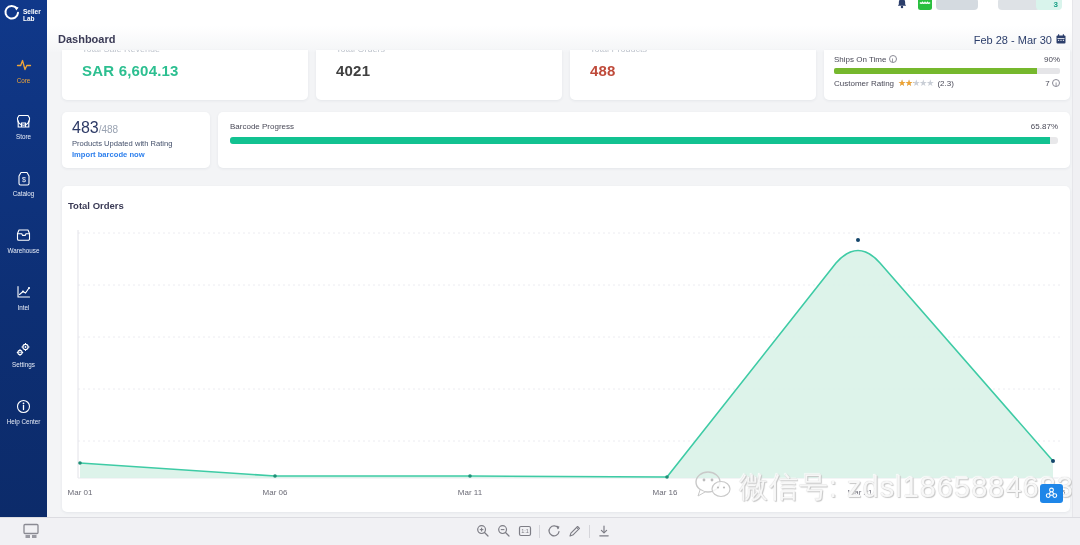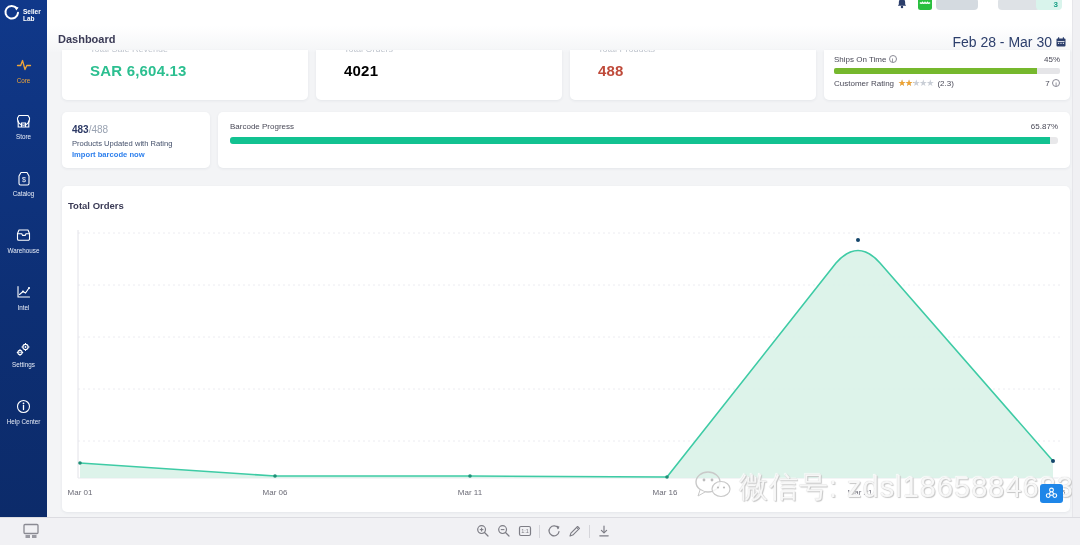--- a/index.html
+++ b/index.html
@@ -19,40 +19,40 @@
   .nav-item.active .nv-label { color:#f0a638; }
   
   .topbar { position:absolute; left:47px; top:0; width:1025px; height:26px; background:#ffffff; z-index:5; }
   .chip { position:absolute; top:-2px; height:12px; border-radius:4px; background:#ccd3da; opacity:.85; }
   .badge-count { position:absolute; top:-3px; right:10px; width:26px; height:13px; border-radius:4px;
     background:#d9f4ec; color:#17a085; font-size:8px; font-weight:bold; text-align:right; padding:3px 4px 0 0; }
   
   .page-head-bg { position:absolute; left:47px; top:26px; width:1025px; height:26px;
     background:linear-gradient(180deg,#ffffff,#f4f5f7); z-index:1; }
   .page-title { position:absolute; left:58px; top:33px; font-size:11px; font-weight:bold; color:#3a3a55; z-index:2; }
-  .date-range { position:absolute; right:14px; top:34px; font-size:14px; color:#2c3e6b; z-index:2;
+  .date-range { position:absolute; right:14px; top:34px; font-size:11px; color:#2c3e6b; z-index:2;
     display:flex; align-items:center; gap:4px; cursor:pointer; }
   
   .card { position:absolute; background:#fff; border-radius:0 0 5px 5px;
     box-shadow:0 1px 3px rgba(40,50,80,.07); z-index:2; }
-  .stat-card { top:50px; width:246px; height:50px; padding:0 28px; }
+  .stat-card { top:50px; width:246px; height:50px; padding:0 20px; }
   .label-clip { height:6px; overflow:hidden; opacity:.55; }
   .label-clip span { display:block; margin-top:-6px; font-size:9px; color:#8b95a5; white-space:nowrap; }
   .stat-value { margin-top:6px; font-size:15px; font-weight:600; letter-spacing:.2px; }
   .perf-card { left:824px; top:50px; width:246px; height:50px; padding:5px 10px 0 10px; }
   .perf-row { display:flex; justify-content:space-between; align-items:center; font-size:8px; color:#4a4a58; }
   .perf-bar { margin-top:4px; margin-bottom:5px; height:6px; border-radius:2px; background:#e5e5e8; overflow:hidden; }
   .perf-bar-fill { height:100%; background:#76b82d; }
   .stars { position:relative; display:inline-block; font-size:9px; letter-spacing:-1px; color:#c9ced6; line-height:9px; }
   .stars-fill { position:absolute; left:0; top:0; overflow:hidden; color:#f0a32f; white-space:nowrap; }
   .info-i { display:inline-block; width:8px; height:8px; border:1px solid #8a8a96; border-radius:50%;
     font-size:6px; line-height:8px; text-align:center; color:#8a8a96; font-weight:bold; }
   
   .bc-left { left:62px; top:112px; width:148px; height:56px; padding:7px 10px; border-radius:5px; }
-  .bc-count { font-size:10px; font-weight:bold; color:#2d3a66; }
+  .bc-count { font-size:16px; font-weight:normal; color:#2d3a66; }
   .bc-total { font-size:10px; color:#9aa3b2; font-weight:normal; }
   .bc-sub { margin-top:2px; font-size:7.6px; color:#44506b; }
   .bc-link { margin-top:2px; font-size:7.6px; color:#2f80ed; font-weight:bold; cursor:pointer; }
   .bc-right { left:218px; top:112px; width:852px; height:56px; padding:10px 12px; border-radius:5px; }
   .bc-row { display:flex; justify-content:space-between; font-size:8px; color:#4a4a58; }
   .bc-bar { margin-top:6px; height:7px; border-radius:3px; background:#e8e8ea; overflow:hidden; }
   .bc-bar-fill { height:100%; background:#12c291; }
   
   .chart-card { left:62px; top:186px; width:1008px; height:326px; border-radius:5px; }
   .chart-title { position:absolute; left:6px; top:14px; font-size:9.5px; font-weight:bold; color:#3a3a55; }
@@ -206,37 +206,37 @@
     <div class="label-clip">
         <span>Total Sale Revenue</span>
       </div>
     <div class="stat-value" style="color:#2cbf90;">SAR 6,604.13</div>
   </section>
 
   <section class="card stat-card" style="left:316px;">
     <div class="label-clip">
         <span>Total Orders</span>
       </div>
-    <div class="stat-value" style="color:#000000;">4021</div>
+    <div class="stat-value" style="color:#404040;">4021</div>
   </section>
 
   <section class="card stat-card" style="left:570px;">
     <div class="label-clip">
         <span>Total Products</span>
       </div>
     <div class="stat-value" style="color:#bf4a3a;">488</div>
   </section>
 
   <section class="card perf-card">
     <div class="perf-row">
       <span>
         <span>Ships On Time</span>
         <span class="info-i">i</span>
       </span>
-      <span>45%</span>
+      <span>90%</span>
     </div>
     <div class="perf-bar">
       <div class="perf-bar-fill" style="width: 90%;"></div>
     </div>
     <div class="perf-row">
       <span style="display:flex; align-items:center; gap:4px;">
         <span>Customer Rating</span>
         <span class="stars">★★★★★<span class="stars-fill" style="width: 46%;">★★★★★</span></span>
         <span>(2.3)</span>
       </span>

